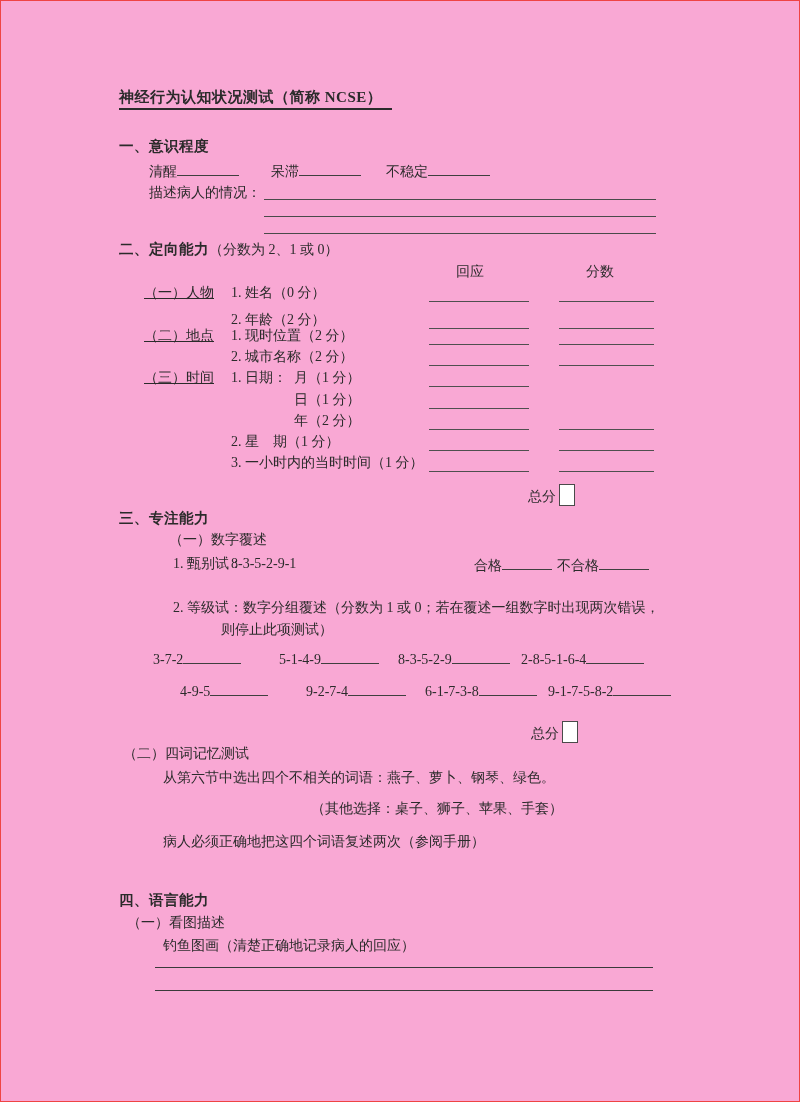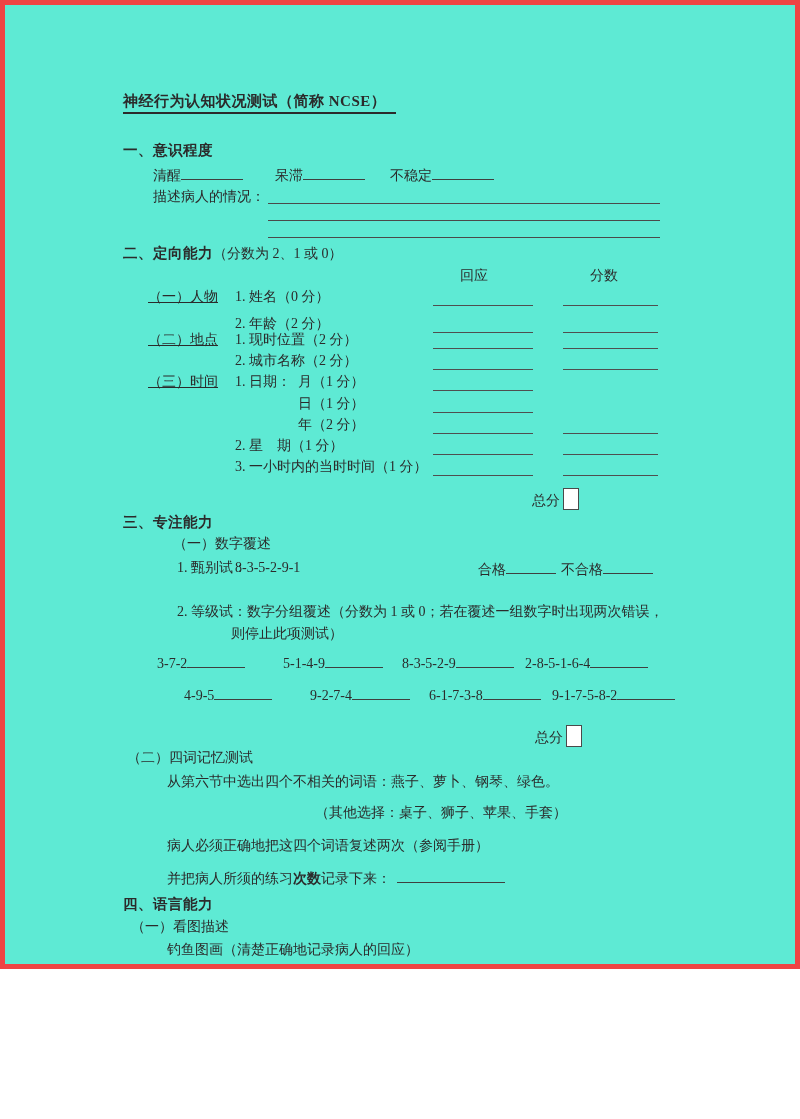--- a/index.html
+++ b/index.html
@@ -1,21 +1,21 @@
 <!DOCTYPE html>
 <html><head>
 <meta charset="utf-8">
 <style>
   html,body{margin:0;padding:0;background:#ffffff;}
   .page{
     position:relative;
-    width:800px;height:969px;
+    width:800px;height:1102px;
     box-sizing:border-box;
-    background:#5eead4;
-    border:5px solid #ef4444;
+    background:#f9a8d4;
+    border:1px solid #ef4444;
     font-family:"Liberation Serif","DejaVu Serif",serif;
     font-size:14px;
     color:#2b2b2b;
     overflow:hidden;
   }
   .abs{position:absolute;white-space:nowrap;line-height:1.15;}
   .bold{font-weight:bold;}
   .title{
     font-size:15px;font-weight:bold;
     border-bottom:2px solid #2b2b2b;
@@ -133,21 +133,21 @@
   <div class="abs" style="left:122px;top:531px;margin-left:46px;">（一）数字覆述</div>
 
   <div class="abs" style="left:172px;top:555px;width:490px;">
     <span>1. 甄别试：</span>
     <span style="position:absolute;left:58px;">8-3-5-2-9-1</span>
     <span style="position:absolute;left:301px;"><span>合格</span><span class="blank b50"></span></span>
     <span style="position:absolute;left:384px;"><span>不合格</span><span class="blank b50"></span></span>
   </div>
 
   <div class="abs" style="left:172px;top:599px;">2. 等级试：数字分组覆述（分数为 1 或 0；若在覆述一组数字时出现两次错误，</div>
-  <div class="abs" style="left:226px;top:621px;">则停止此项测试）</div>
+  <div class="abs" style="left:220px;top:621px;">则停止此项测试）</div>
 
   <div class="abs" style="left:0;top:649px;width:800px;height:16px;">
     <span class="digit-cell" style="left:152px;"><span>3-7-2</span><span class="blank b58"></span></span>
     <span class="digit-cell" style="left:278px;"><span>5-1-4-9</span><span class="blank b58"></span></span>
     <span class="digit-cell" style="left:397px;"><span>8-3-5-2-9</span><span class="blank b58"></span></span>
     <span class="digit-cell" style="left:520px;"><span>2-8-5-1-6-4</span><span class="blank b58"></span></span>
   </div>
   <div class="abs" style="left:0;top:681px;width:800px;height:16px;margin-left:27px;">
     <span class="digit-cell" style="left:152px;"><span>4-9-5</span><span class="blank b58"></span></span>
     <span class="digit-cell" style="left:278px;"><span>9-2-7-4</span><span class="blank b58"></span></span>
@@ -156,23 +156,20 @@
   </div>
 
   <div class="abs" style="left:530px;top:720px;">
     <span>总分</span><span class="score-box"></span>
   </div>
 
   <div class="abs" style="left:122px;top:745px;">（二）四词记忆测试</div>
   <div class="abs" style="left:162px;top:769px;">从第六节中选出四个不相关的词语：燕子、萝卜、钢琴、绿色。</div>
   <div class="abs" style="left:310px;top:800px;">（其他选择：桌子、狮子、苹果、手套）</div>
   <div class="abs" style="left:162px;top:833px;">病人必须正确地把这四个词语复述两次（参阅手册）</div>
-  <div class="abs" style="left:162px;top:864px;">
-    <span>并把病人所须的练习</span><span class="bold">次数</span><span>记录下来：</span><span class="blank b110" style="margin-left:6px;"></span>
-  </div>
 
   <div class="abs sechead" style="left:118px;top:891px;">四、语言能力</div>
   <div class="abs" style="left:126px;top:914px;">（一）看图描述</div>
   <div class="abs" style="left:162px;top:937px;">钓鱼图画（清楚正确地记录病人的回应）</div>
   <div class="rule" style="left:154px;top:966px;width:498px;border-bottom-color:#3a3a3a;"></div>
   <div class="rule" style="left:154px;top:989px;width:498px;border-bottom-color:#3a3a3a;"></div>
 
 </div>
 
 </body></html>

